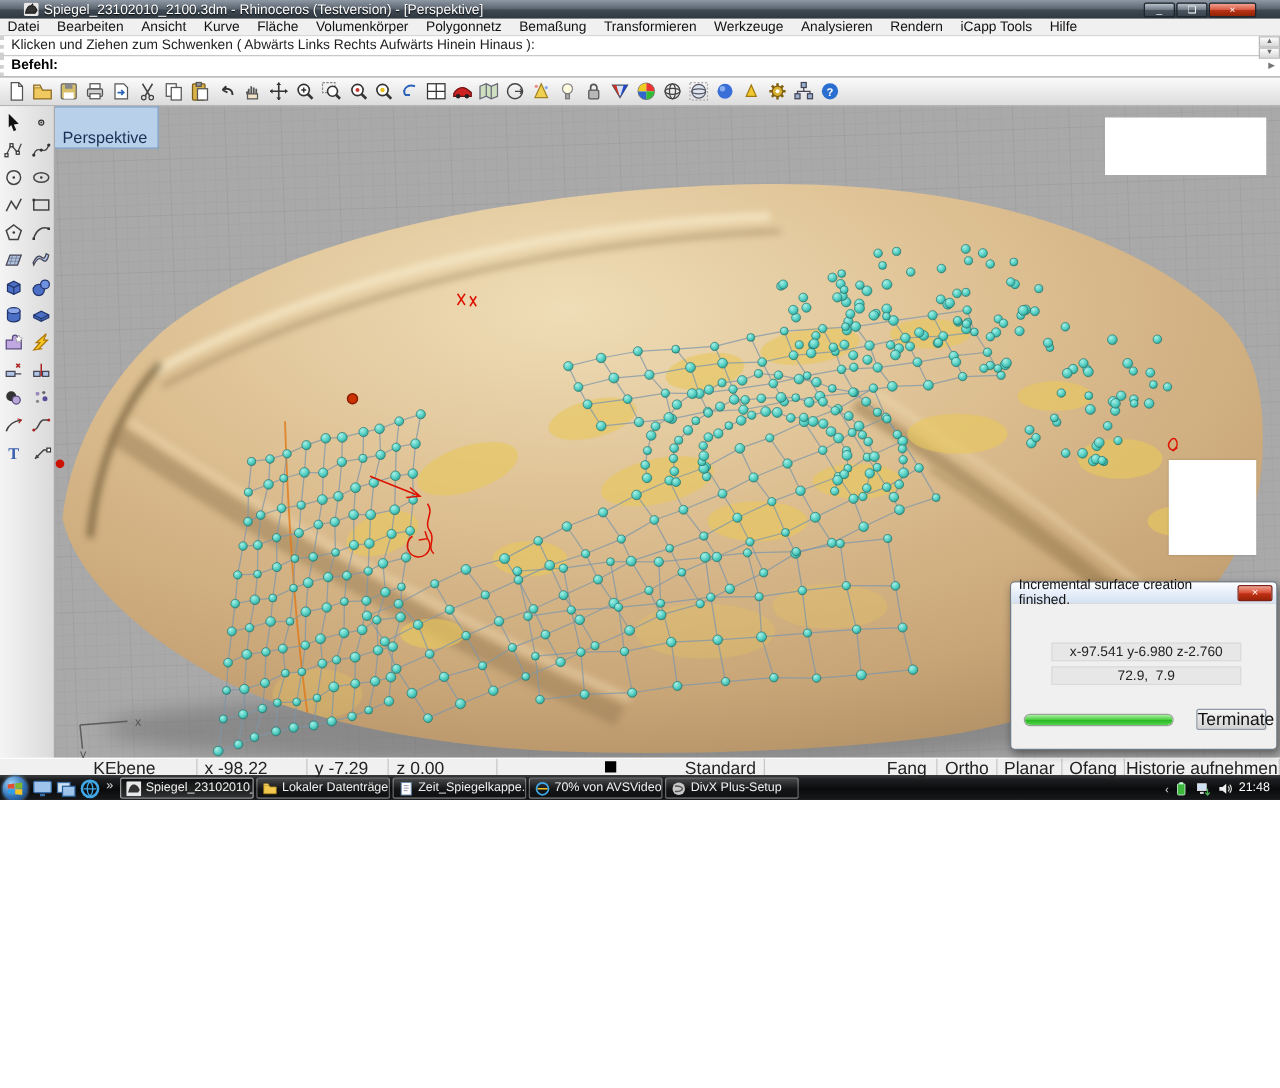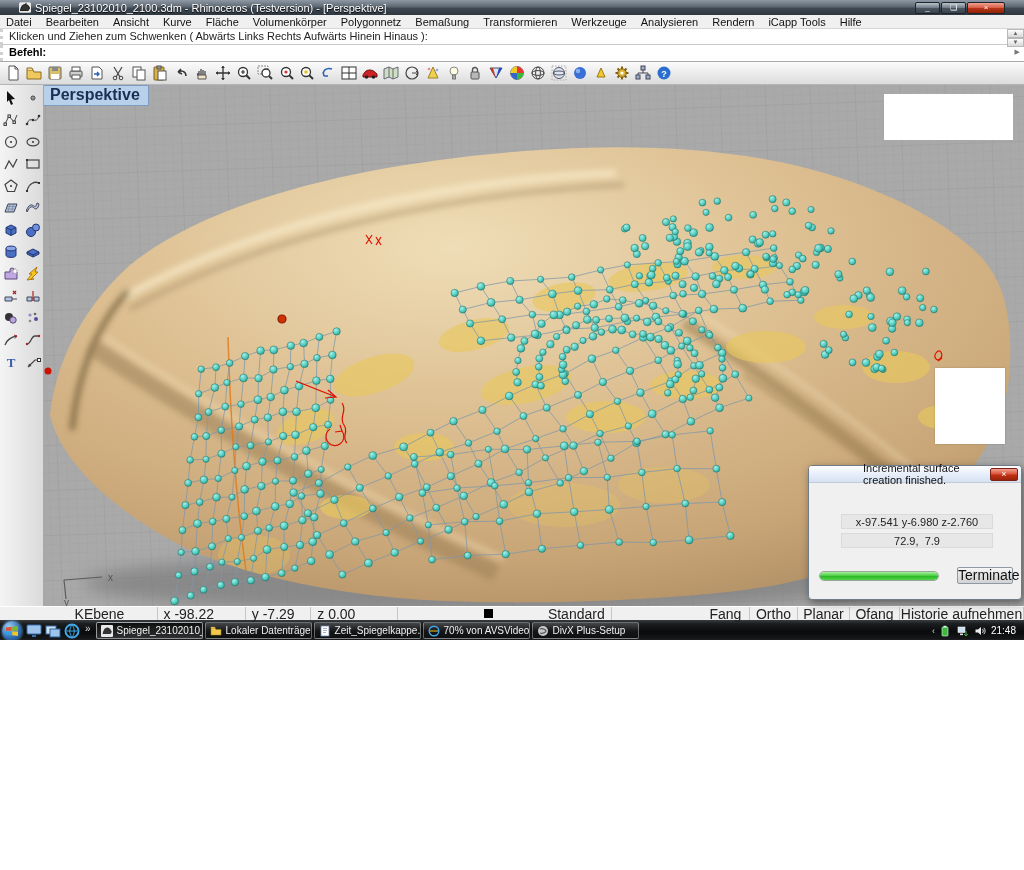--- a/index.html
+++ b/index.html
@@ -37,32 +37,32 @@
   .tb-icon { width:20px; height:20px; display:flex; align-items:center; justify-content:center; border-radius:2px; }
   .tb-icon svg { width:16px; height:16px; }
 
   
   .workspace { display:flex; height:521px; }
   .side-toolbar { width:44px; background:linear-gradient(90deg,#f4f4f4,#dadada); border-right:1px solid #a9a9a9;
     display:grid; grid-template-columns:20px 20px; gap:2px; padding:3px 1px; align-content:start; justify-content:center; }
   .sb-icon { width:20px; height:20px; display:flex; align-items:center; justify-content:center; }
   .sb-icon svg { width:16px; height:16px; }
   .viewport { position:relative; width:980px; height:521px; background:#a9a9a9; overflow:hidden; }
-  .viewport-tab { position:absolute; left:0; top:0; background:#b9d0ea; color:#1a2f55; font-size:16px; font-weight:bold;
-    padding:0 8px 1px 6px; border:1px solid #7e9cc0; border-left:none; z-index:5; }
+  .viewport-tab { position:absolute; left:0; top:0; background:#b9d0ea; color:#1a2f55; font-size:13px; font-weight:normal;
+    padding:16px 8px 1px 6px; border:1px solid #7e9cc0; border-left:none; z-index:5; }
   .white-box { position:absolute; background:#ffffff; z-index:4; }
   .white-box.top { left:840px; top:9px; width:129px; height:46px; }
   .white-box.mid { left:891px; top:283px; width:70px; height:76px; box-shadow:0 0 2px rgba(0,0,0,.2); }
 
   
   .dialog { position:absolute; left:808px; top:465px; width:214px; height:135px; z-index:60;
     background:#f0f0f0; border:1px solid #6f7c88; border-radius:4px; box-shadow:2px 3px 8px rgba(0,0,0,.45); }
   .dialog-title { height:17px; display:flex; align-items:center; padding:0 3px 0 6px; border-radius:3px 3px 0 0;
     background:linear-gradient(#fdfeff,#e8effa 50%,#d5e2f2); border-bottom:1px solid #c3ccd6; }
-  .dialog-title .txt { flex:1; font-size:11px; color:#101010;margin-left:48px; }
+  .dialog-title .txt { flex:1; font-size:11px; color:#101010; }
   .dlg-close { width:28px; height:13px; border-radius:2px; border:1px solid #7e2015; color:#fff; font-size:9px; line-height:11px;
     text-align:center; background:linear-gradient(#f0a090,#d9543a 45%,#c03014 55%,#98240a); }
   .dlg-field { position:absolute; right:28px; width:152px; height:15px; background:#e7e7e7; border:1px solid #dadada;
     font-size:11px; color:#222; text-align:center; white-space:pre; line-height:14px; }
   .dlg-field.f1 { top:48px; }
   .dlg-field.f2 { top:67px; }
   .dlg-progress { position:absolute; left:10px; top:105px; width:120px; height:10px; border-radius:5px;
     background:linear-gradient(#cfd8cf,#eef4ee); border:1px solid #9aa59a; overflow:hidden; }
   .dlg-progress .fill { height:100%; border-radius:5px;
     background:linear-gradient(#a8f0a0,#4ecf44 45%,#2db827 55%,#53d44c); }

